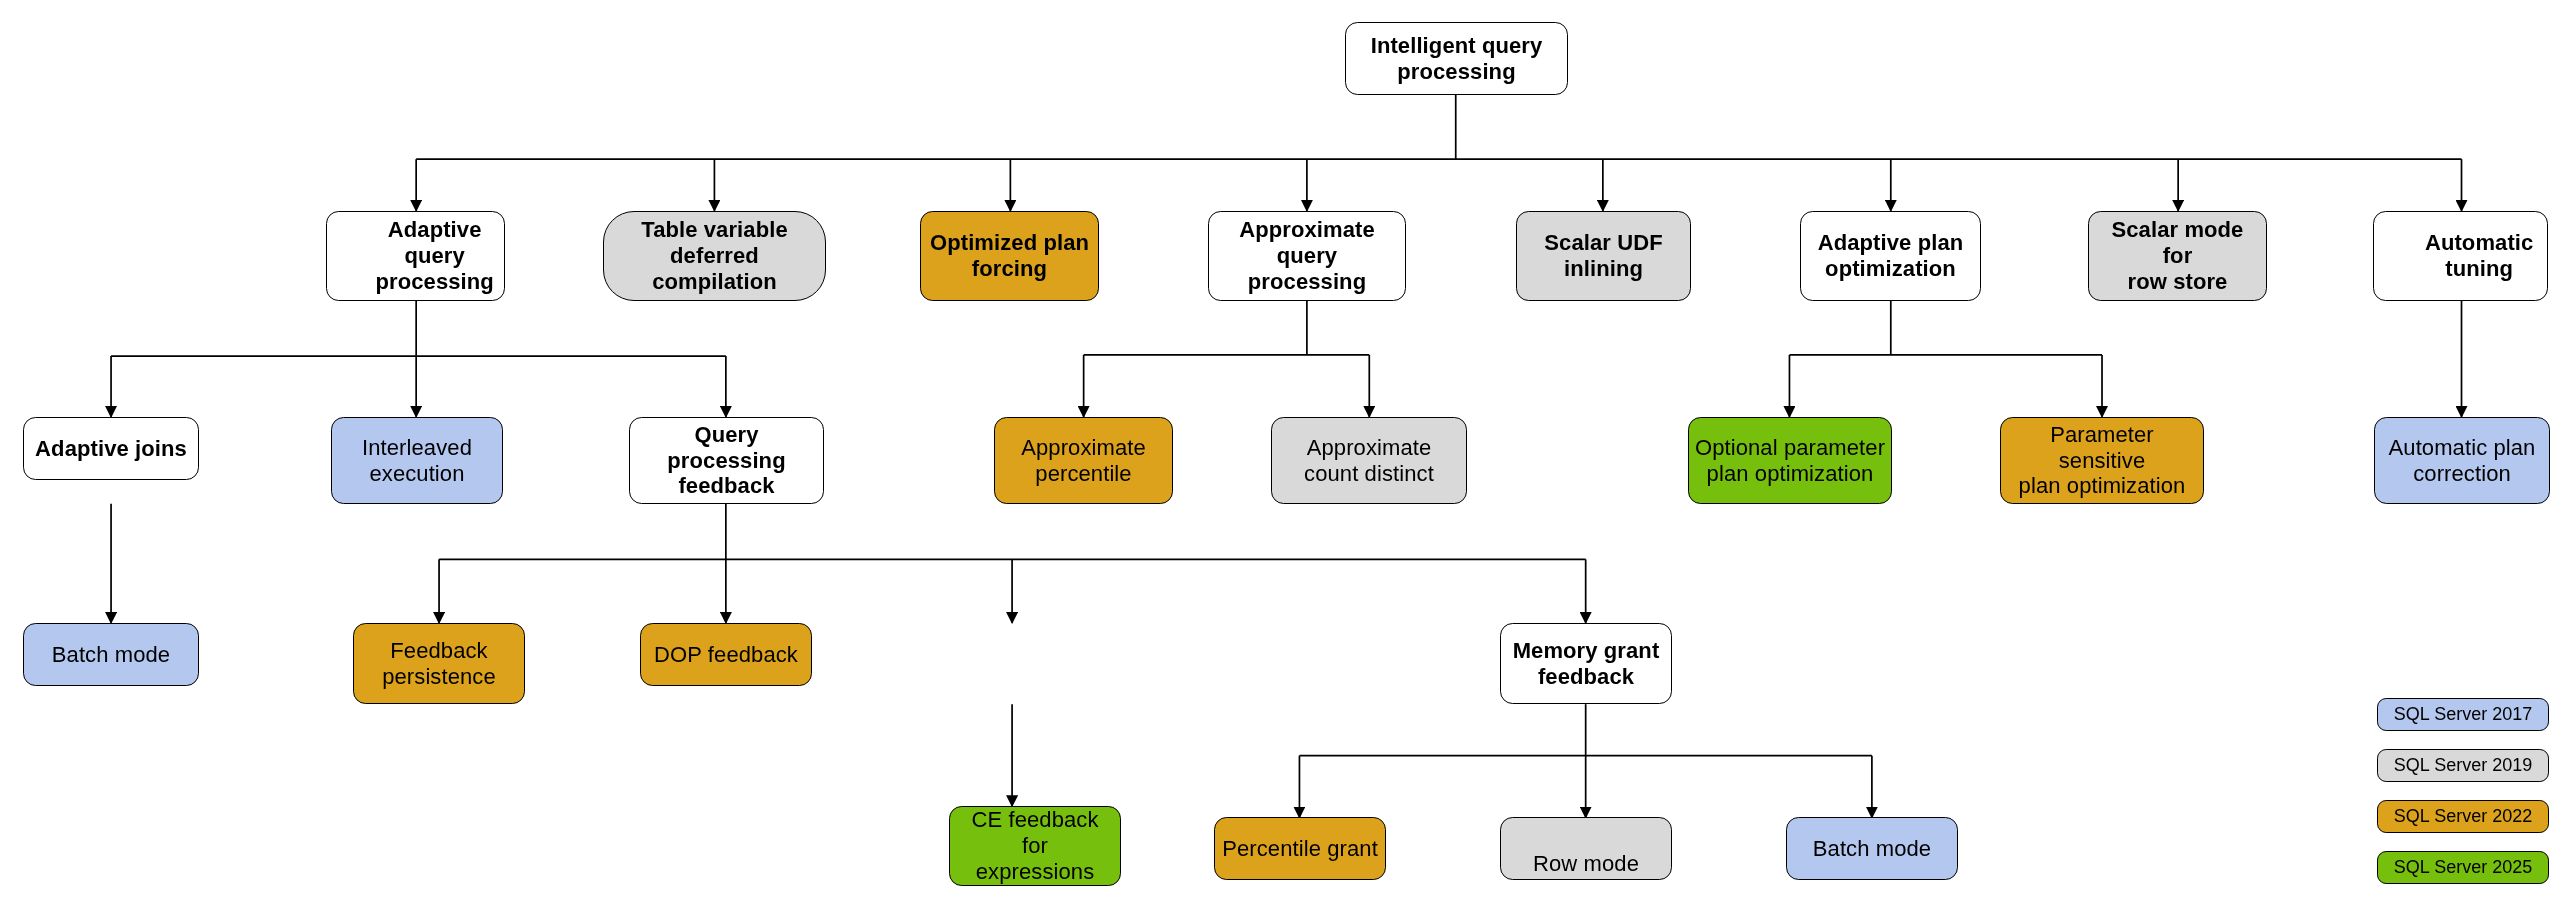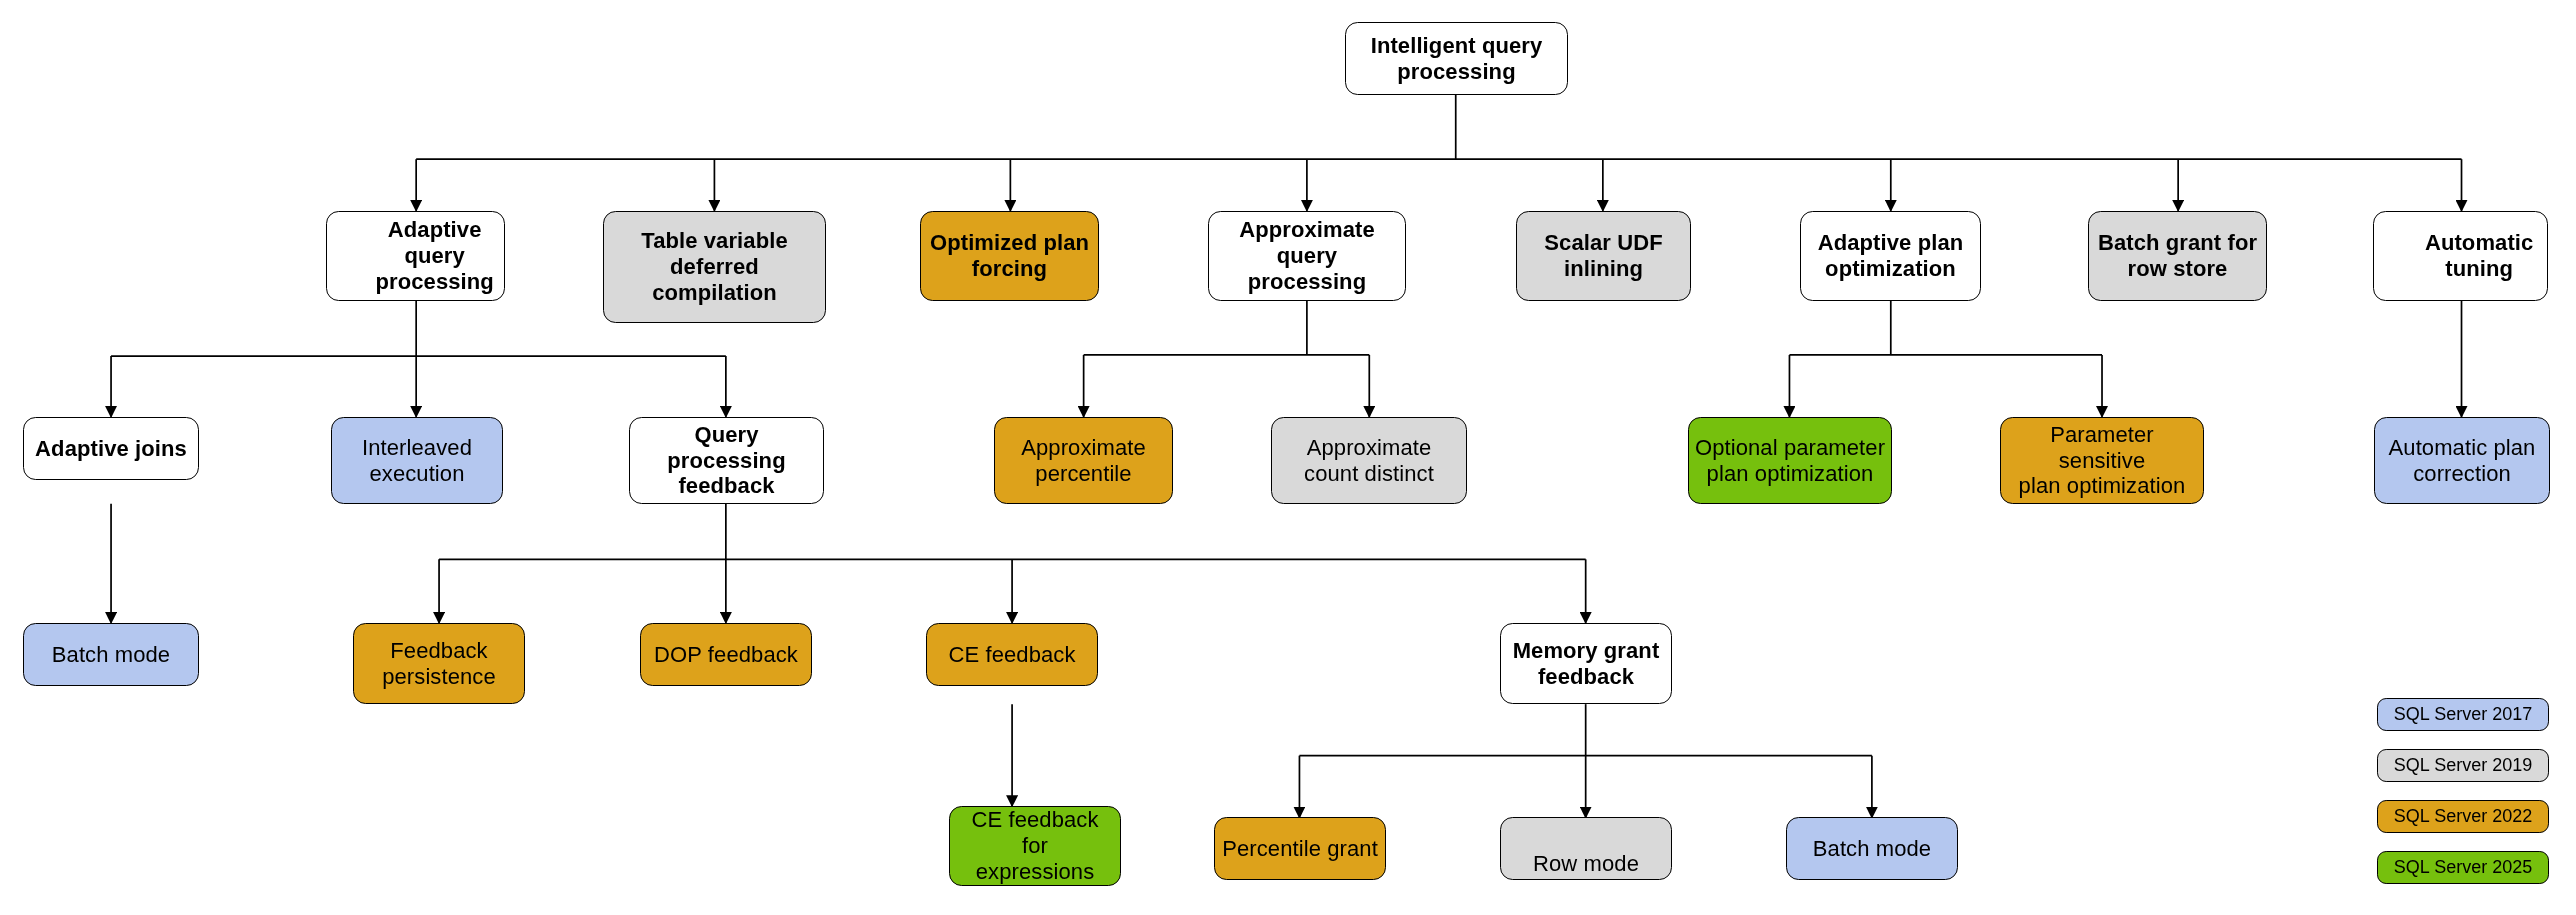--- a/index.html
+++ b/index.html
@@ -138,42 +138,42 @@
 
   <div class="node root fill-white" style="left:1345px; top:22px; width:223px; height:73px;">
     <span>Intelligent query
 processing</span>
   </div>
 
   <div class="node lvl1 fill-white" style="left:326px; top:211px; width:179px; height:90px;padding-left:44px;">
     <span>Adaptive query
 processing</span>
   </div>
-  <div class="node lvl1 fill-gray" style="left:603px; top:211px; width:223px; height:112px;">
+  <div class="node lvl1 fill-gray" style="left:603px; top:211px; width:223px; height:90px;border-radius:31px;">
     <span>Table variable
 deferred compilation</span>
   </div>
   <div class="node lvl1 fill-orange" style="left:920px; top:211px; width:179px; height:90px;">
     <span>Optimized plan
 forcing</span>
   </div>
   <div class="node lvl1 fill-white" style="left:1208px; top:211px; width:198px; height:90px;">
     <span>Approximate
 query processing</span>
   </div>
   <div class="node lvl1 fill-gray" style="left:1516px; top:211px; width:175px; height:90px;">
     <span>Scalar UDF
 inlining</span>
   </div>
   <div class="node lvl1 fill-white" style="left:1800px; top:211px; width:181px; height:90px;">
     <span>Adaptive plan
 optimization</span>
   </div>
   <div class="node lvl1 fill-gray" style="left:2088px; top:211px; width:179px; height:90px;">
-    <span>Batch grant for
+    <span>Scalar mode for
 row store</span>
   </div>
   <div class="node lvl1 fill-white" style="left:2373px; top:211px; width:175px; height:90px;padding-left:43px;">
     <span>Automatic
 tuning</span>
   </div>
 
   <div class="node lvl1 fill-white" style="left:23px; top:417px; width:176px; height:63px;">
     <span>Adaptive joins</span>
   </div>
@@ -209,23 +209,20 @@
   <div class="node fill-blue" style="left:23px; top:623px; width:176px; height:63px;">
     <span>Batch mode</span>
   </div>
   <div class="node fill-orange" style="left:353px; top:623px; width:172px; height:81px;">
     <span>Feedback
 persistence</span>
   </div>
   <div class="node fill-orange" style="left:640px; top:623px; width:172px; height:63px;">
     <span>DOP feedback</span>
   </div>
-  <div class="node fill-orange" style="left:926px; top:623px; width:172px; height:63px;">
-    <span>CE feedback</span>
-  </div>
   <div class="node lvl1 fill-white" style="left:1500px; top:623px; width:172px; height:81px;">
     <span>Memory grant
 feedback</span>
   </div>
 
   <div class="node fill-green" style="left:926px; top:806px; width:172px; height:80px;margin-left:23px;">
     <span>CE feedback for
 expressions</span>
   </div>
   <div class="node fill-orange" style="left:1214px; top:817px; width:172px; height:63px;">

